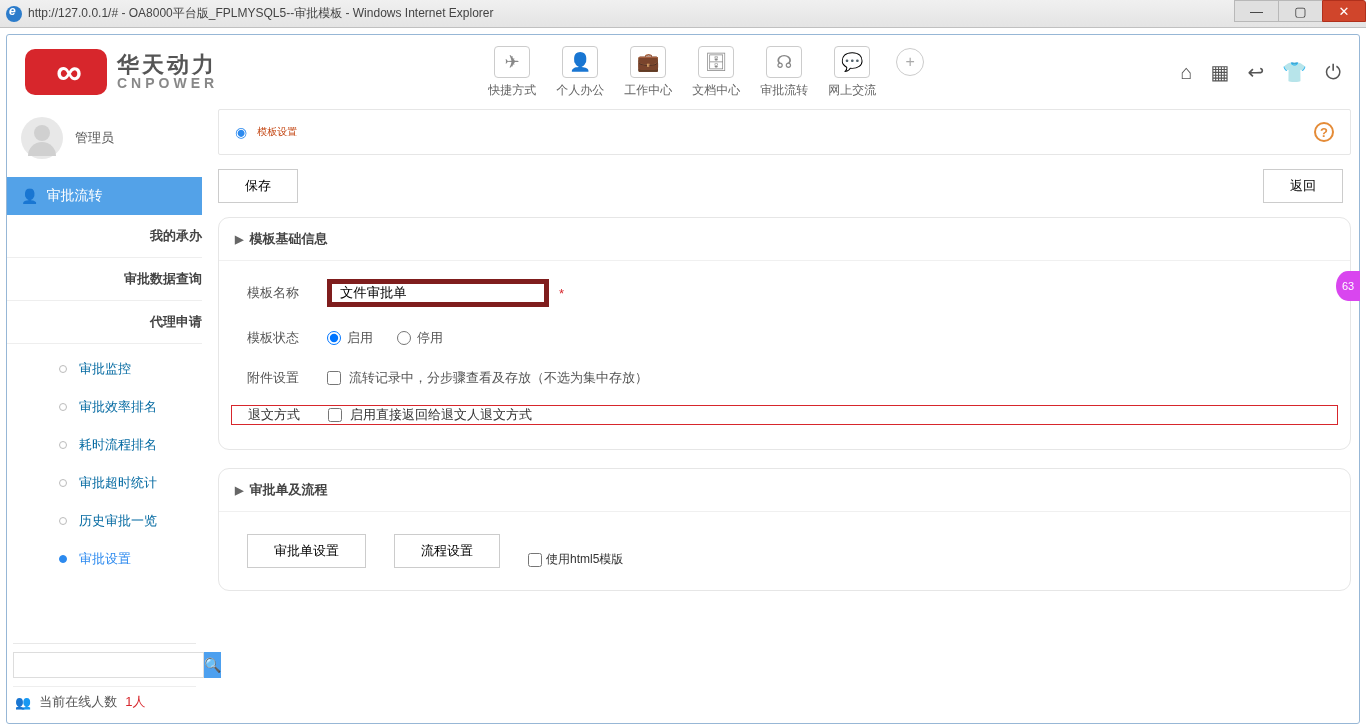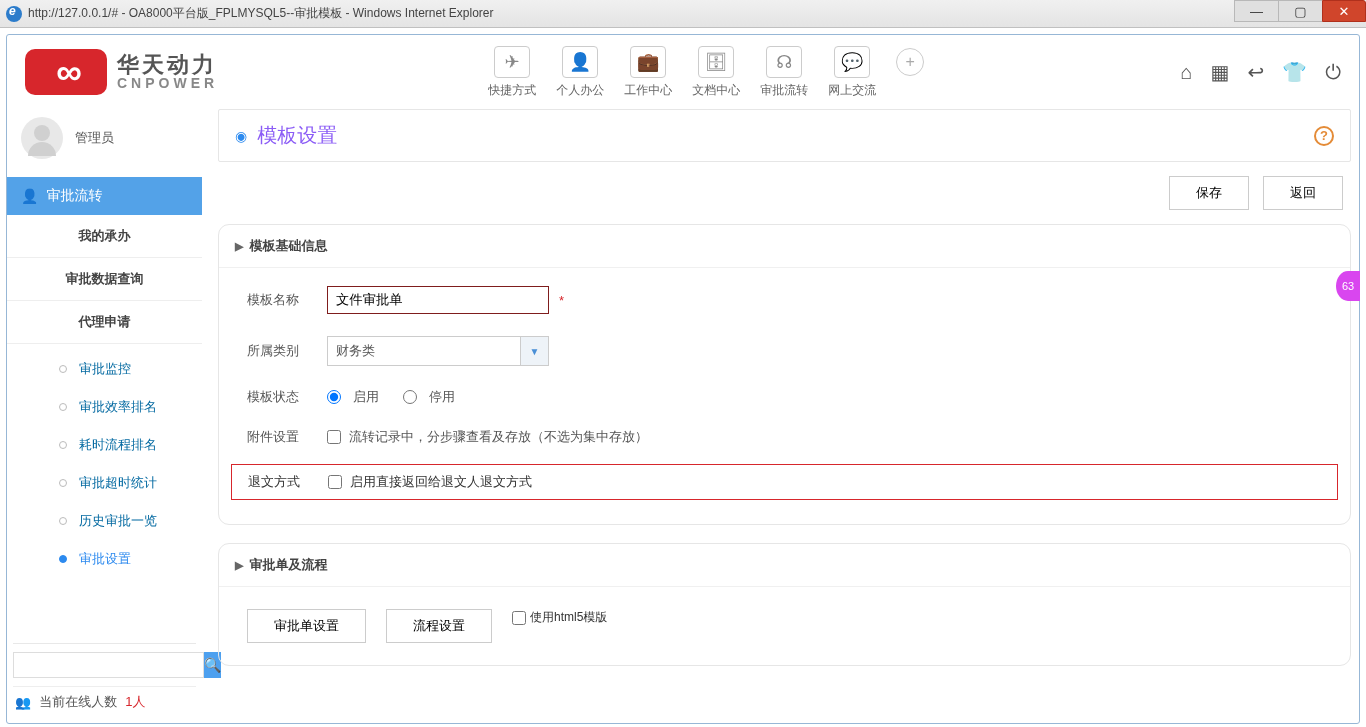--- a/index.html
+++ b/index.html
@@ -39,63 +39,63 @@
 
 .layout { display: flex; height: calc(100% - 74px); }
 .sidebar { width: 195px; border-right: 0; padding: 0 0 0 0; }
 .user-box { display: flex; align-items: center; gap: 12px; padding: 8px 14px 18px 14px; }
 .avatar { width: 42px; height: 42px; background: #e8e8e8; border-radius: 50%; position: relative; }
 .avatar::before { content: ""; position: absolute; width: 16px; height: 16px; background: #d0d0d0; border-radius: 50%; top: 8px; left: 13px; }
 .avatar::after { content: ""; position: absolute; width: 28px; height: 14px; background: #d0d0d0; border-radius: 14px 14px 0 0; bottom: 3px; left: 7px; }
 .user-name { font-size: 13px; color: #555; }
 
 .navgroup-hdr { background: #53a2e8; color: #fff; padding: 10px 14px; font-size: 14px; display: flex; align-items: center; gap: 8px; }
-.nav-item { padding: 12px 0; text-align: center; font-size: 13px; color: #444; border-bottom: 1px solid #eee; font-weight: bold; }
+.nav-item { padding: 12px 0; text-align: right; font-size: 13px; color: #444; border-bottom: 1px solid #eee; font-weight: bold; }
 .nav-item.plain { font-weight: normal; text-align: left; padding-left: 58px; }
 .subnav { padding: 6px 0 6px 0; }
 .subnav-item { display: flex; align-items: center; padding: 10px 0 10px 52px; font-size: 13px; color: #0369a1; gap: 12px; }
 .dot { width: 8px; height: 8px; border: 1px solid #bbb; border-radius: 50%; }
 .subnav-item.active { color: #2c8aef; }
 .subnav-item.active .dot { background: #2c8aef; border-color: #2c8aef; }
 
 .sidebar-bottom { position: absolute; bottom: 6px; left: 6px; width: 183px; }
 .search-row { display: flex; border-top: 1px solid #e8e8e8; padding-top: 8px; margin-bottom: 8px; }
 .search-input { flex: 1; height: 26px; border: 1px solid #ddd; padding: 0 6px; }
 .search-btn { width: 30px; height: 26px; background: #4da0ef; color: #fff; display: flex; align-items: center; justify-content: center; font-size: 14px; }
 .online { display: flex; align-items: center; gap: 8px; color: #555; padding: 6px 2px; border-top: 1px solid #eee; font-size: 13px; }
 .online .cnt { color: #d7262c; }
 
 
 .main { flex: 1; padding: 0 8px 0 16px; position: relative; }
 .page-title-bar { border: 1px solid #e6e6e6; border-radius: 2px; padding: 12px 16px; display: flex; align-items: center; margin-bottom: 14px; }
 .pt-icon { color: #2c8aef; margin-right: 10px; font-size: 14px; }
-.pt-text { color: #8b5cf6; font-size: 20px; font-family: Liberation Serif, serif; }
+.pt-text { color: #c2410c; font-size: 10px; font-family: Liberation Serif, serif; }
 .help-icon { margin-left: auto; width: 20px; height: 20px; border: 2px solid #e48b37; border-radius: 50%; color: #e48b37; display: flex; align-items: center; justify-content: center; font-size: 13px; font-weight: bold; }
 
-.btn-row { display: flex; justify-content: flex-end; gap: 14px; margin-bottom: 14px; padding-right: 8px; }
+.btn-row { display: flex; justify-content: space-between; gap: 14px; margin-bottom: 14px; padding-right: 8px; }
 .btn { border: 1px solid #ccc; background: #fff; padding: 7px 26px; font-size: 13px; cursor: pointer; }
 
 .panel { border: 1px solid #e6e6e6; border-radius: 11px; margin-bottom: 18px; }
 .panel-hdr { padding: 12px 16px; font-size: 13px; color: #444; font-weight: bold; border-bottom: 1px solid #f0f0f0; }
 .panel-hdr .caret { margin-right: 6px; color: #666; font-size: 11px; }
 .panel-body { padding: 18px 28px 24px 28px; }
 .form-row { display: flex; align-items: center; margin-bottom: 22px; font-size: 13px; color: #555; }
 .form-row:last-child { margin-bottom: 0; }
 .flabel { width: 80px; }
-.finput { width: 222px; height: 28px; border: 1px solid #7f1d1d; padding: 0 8px; }
+.finput { width: 222px; height: 28px; border: 5px solid #7f1d1d; padding: 0 8px; }
 .req { color: #d7262c; margin-left: 10px; }
 .fselect { width: 222px; height: 30px; border: 1px solid #ccc; display: flex; align-items: center; position: relative; }
 .fselect-val { padding: 0 8px; flex: 1; }
 .fselect-btn { width: 28px; height: 100%; background: #eef3f8; border-left: 1px solid #ccc; display: flex; align-items: center; justify-content: center; color: #4a8fd6; font-size: 10px; }
 .radio-wrap { display: flex; align-items: center; gap: 24px; }
-.radio-wrap label { display: flex; align-items: center; gap: 12px; }
+.radio-wrap label { display: flex; align-items: center; gap: 6px; }
 .check-wrap { display: flex; align-items: center; gap: 8px; }
-.highlight-row { border: 1px solid #d7262c; padding: 8px 16px; margin: -4px -16px 0 -16px; display: flex; align-items: center; }
-
-.panel-body2 { padding: 22px 28px; display: flex; align-items: flex-start; gap: 20px; }
+.highlight-row { border: 1px solid #d7262c; padding: 0 16px; margin: -4px -16px 0 -16px; display: flex; align-items: center; }
+
+.panel-body2 { padding: 22px 28px; display: flex; align-items: flex-end; gap: 28px; }
 .cb-inline { display: flex; align-items: center; gap: 4px; font-size: 12px; }
 
 
 .side-badge { position: absolute; right: -1px; top: 236px; width: 24px; height: 30px; background: #d946ef; border-radius: 50% 0 0 50%; color: #fff; font-size: 11px; display: flex; align-items: center; justify-content: center; }
 
 input[type=radio], input[type=checkbox] { width: 14px; height: 14px; }
 </style>
 </head>
 <body>
 
@@ -222,27 +222,20 @@
         <button class="btn">返回</button>
       </div>
 
       <div class="panel">
         <div class="panel-hdr"><span class="caret">▶</span><span>模板基础信息</span></div>
         <div class="panel-body">
           <div class="form-row">
             <div class="flabel">模板名称</div>
             <input class="finput" value="文件审批单" style="">
             <span class="req">*</span>
-          </div>
-          <div class="form-row">
-            <div class="flabel">所属类别</div>
-            <div class="fselect">
-              <div class="fselect-val">财务类</div>
-              <div class="fselect-btn">▼</div>
-            </div>
           </div>
           <div class="form-row">
             <div class="flabel">模板状态</div>
             <div class="radio-wrap">
               <label>
                   <input type="radio" checked="" style="">
                   <span>启用</span>
                 </label>
               <label>
                   <input type="radio" style="">

